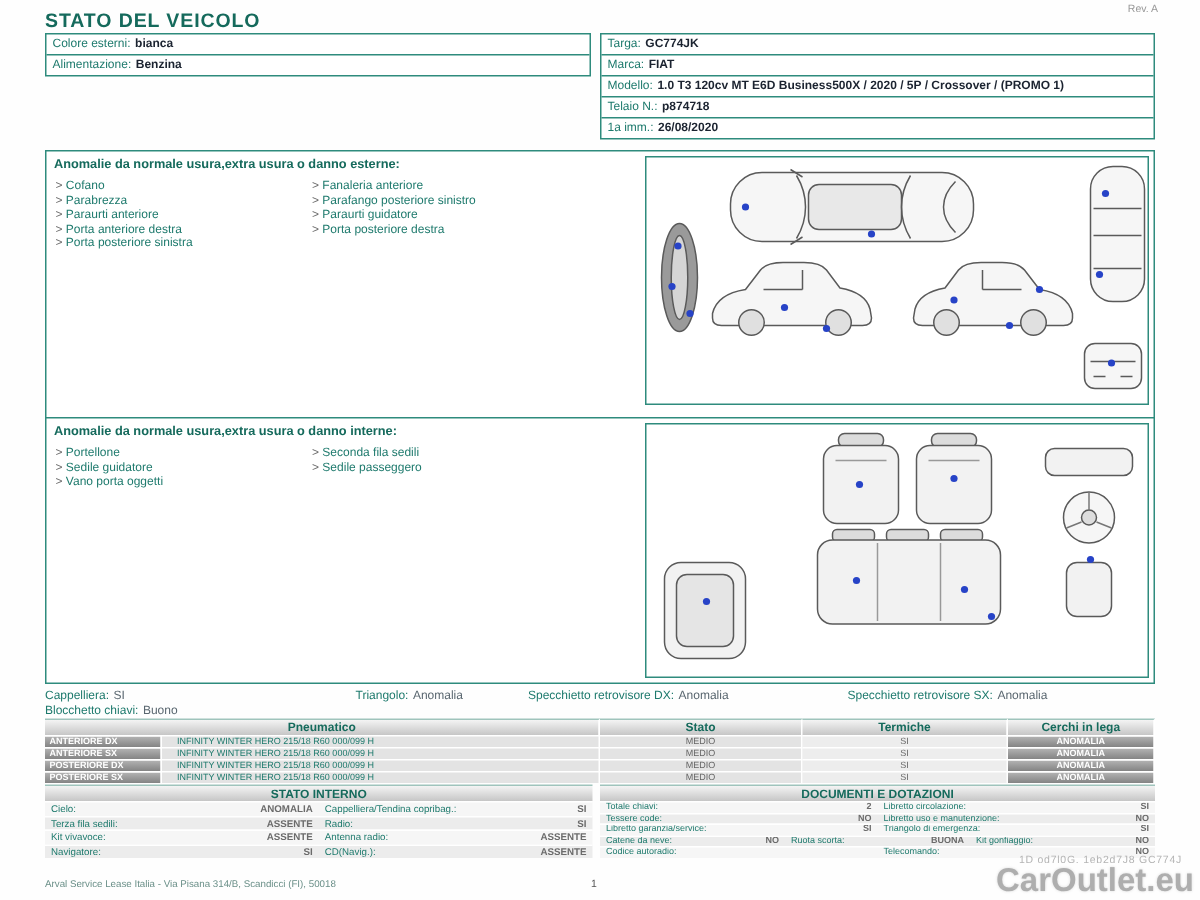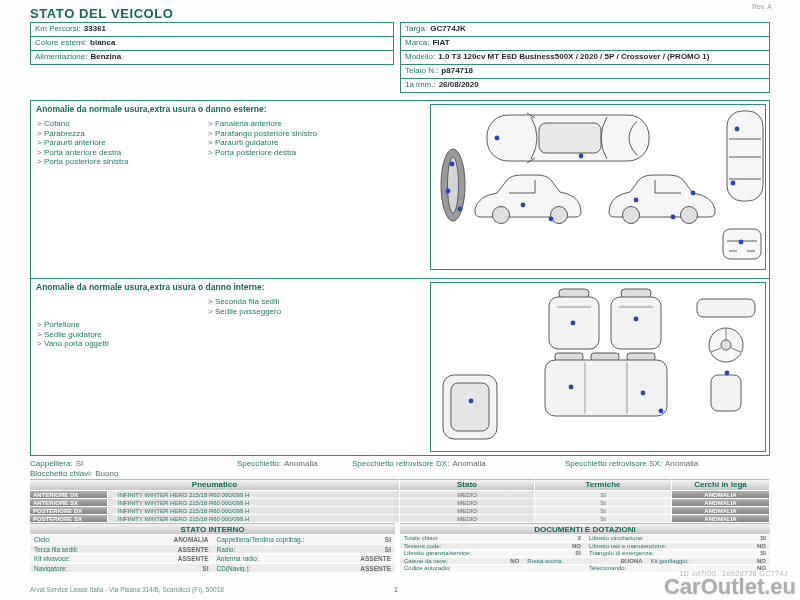--- a/index.html
+++ b/index.html
@@ -53,23 +53,20 @@
 </style>
 </head>
 <body>
 
 <div class="page">
 
   <div class="title">STATO DEL VEICOLO</div>
   <div class="rev">Rev. A</div>
 
   <div class="infobox" style="left:30px;top:22px;width:364px;">
-    <div class="inforow">
-      <span class="lbl">Km Percorsi:</span><span class="val">33361</span>
-    </div>
     <div class="inforow">
       <span class="lbl">Colore esterni:</span><span class="val">bianca</span>
     </div>
     <div class="inforow">
       <span class="lbl">Alimentazione:</span><span class="val">Benzina</span>
     </div>
   </div>
 
   <div class="infobox" style="left:400px;top:22px;width:370px;">
     <div class="inforow">
@@ -153,21 +150,21 @@
           <circle cx="242" cy="112" r="2.4"></circle>
           <circle cx="262" cy="88" r="2.4"></circle>
           <circle cx="310" cy="137" r="2.4"></circle>
         </g>
       </svg>
     </div>
   </div>
 
   <div class="section" style="top:278px;height:178px;">
     <div class="section-title">Anomalie da normale usura,extra usura o danno interne:</div>
-    <div class="itemcol" style="left:6px;margin-top:23px;">
+    <div class="itemcol" style="left:6px;">
       <div class="item">Portellone</div>
       <div class="item">Sedile guidatore</div>
       <div class="item">Vano porta oggetti</div>
     </div>
     <div class="itemcol" style="left:177px;">
       <div class="item">Seconda fila sedili</div>
       <div class="item">Sedile passeggero</div>
     </div>
     <div class="diagrambox" style="width:336px;height:170px;">
       <svg width="334" height="168" viewBox="0 0 334 168">
@@ -208,21 +205,21 @@
           <circle cx="230" cy="128" r="2.4"></circle>
         </g>
       </svg>
     </div>
   </div>
 
   <div class="statusline" style="left:30px;top:459px;">
     <span class="lbl">Cappelliera:</span><span class="sv">SI</span>
   </div>
   <div class="statusline" style="left:237px;top:459px;">
-    <span class="lbl">Specchietto:</span><span class="sv">Anomalia</span>
+    <span class="lbl">Triangolo:</span><span class="sv">Anomalia</span>
   </div>
   <div class="statusline" style="left:352px;top:459px;">
     <span class="lbl">Specchietto retrovisore DX:</span><span class="sv">Anomalia</span>
   </div>
   <div class="statusline" style="left:565px;top:459px;">
     <span class="lbl">Specchietto retrovisore SX:</span><span class="sv">Anomalia</span>
   </div>
   <div class="statusline" style="left:30px;top:469px;">
     <span class="lbl">Blocchetto chiavi:</span><span class="sv">Buono</span>
   </div>

